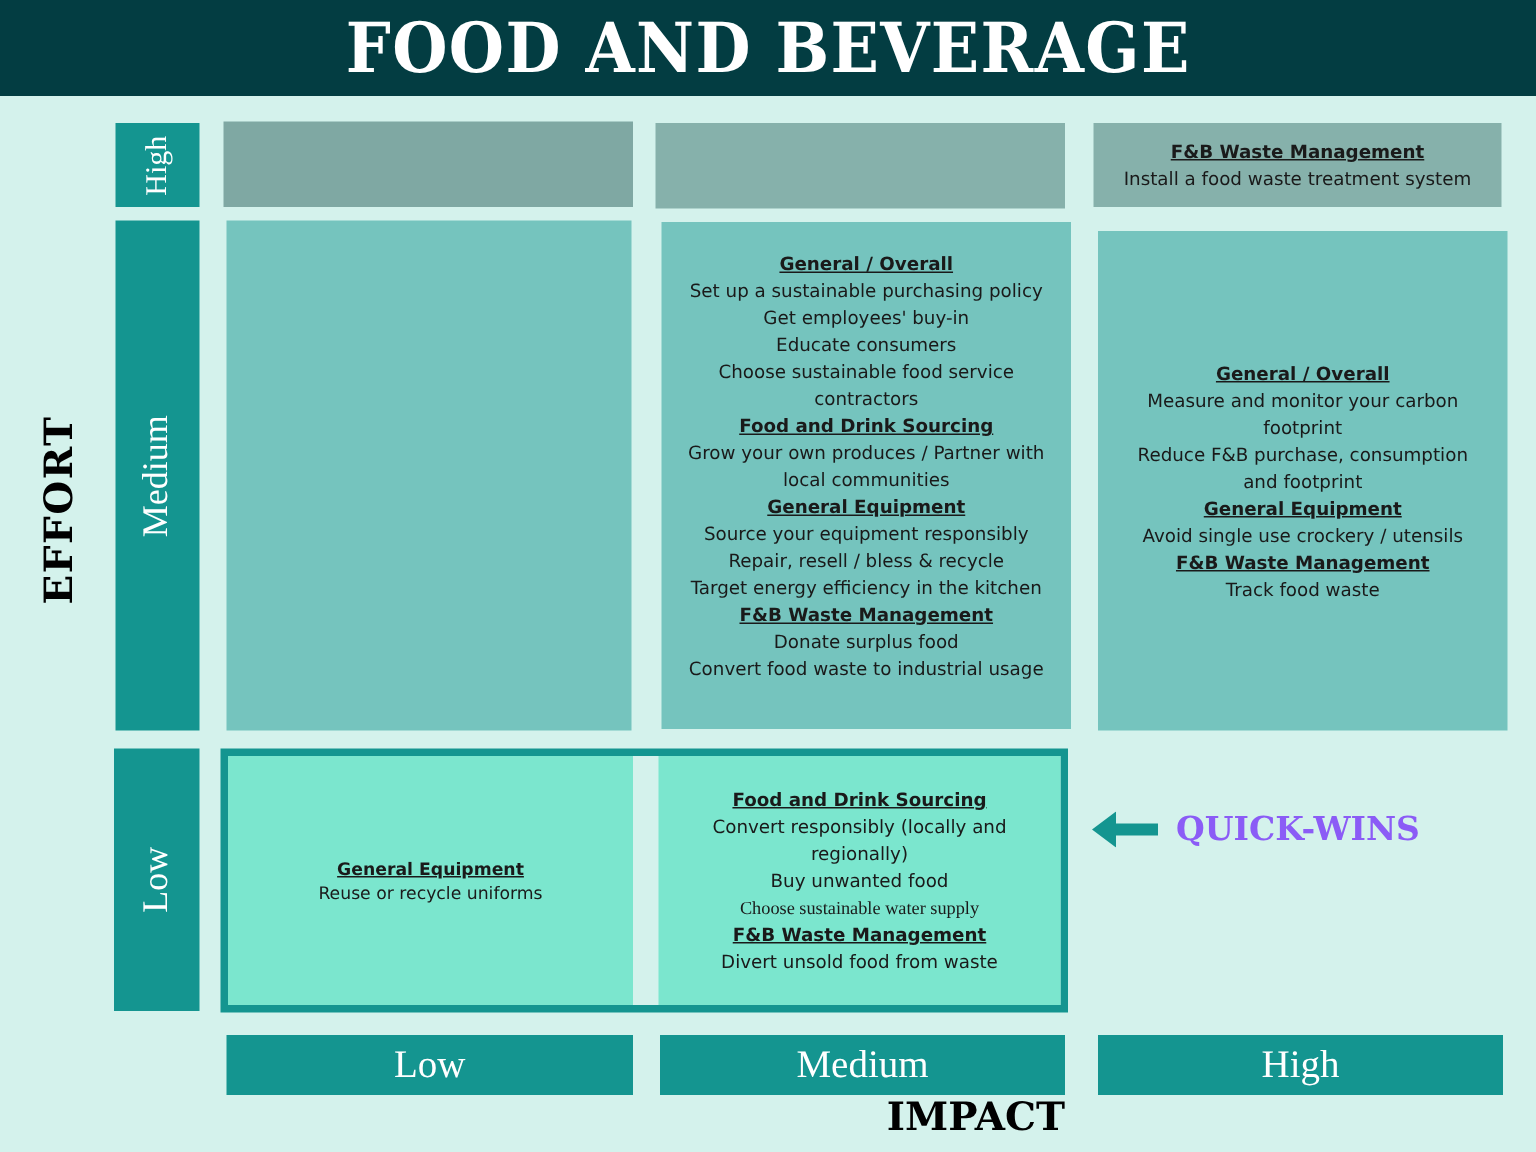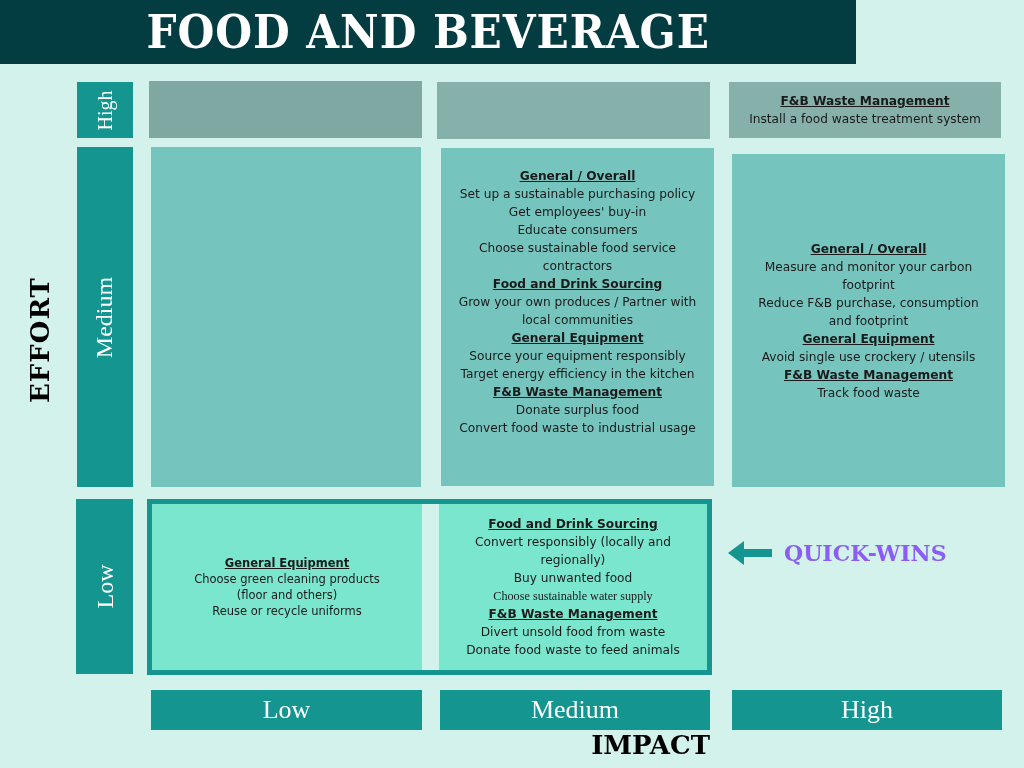--- a/index.html
+++ b/index.html
@@ -1,18 +1,18 @@
 <!DOCTYPE html>
 <html><head>
   <meta charset="utf-8">
   <style>
     * { box-sizing: border-box; margin: 0; padding: 0; }
     html, body { width: 1024px; height: 768px; overflow: hidden; }
     body { background: #d4f2ec; position: relative; font-family: "Liberation Sans", sans-serif; }
-    .header { position: absolute; left: 0; top: 0; width: 856px; height: 64px; background: #033d42; display: flex; align-items: center; justify-content: center; }
+    .header { position: absolute; left: 0; top: 0; width: 1024px; height: 64px; background: #033d42; display: flex; align-items: center; justify-content: center; }
     .header h1 { color: #ffffff; font-family: "DejaVu Serif", serif; font-weight: bold; font-size: 46px; letter-spacing: 1px; transform: scaleX(0.92); }
     .abs { position: absolute; }
     .ylab { background: #149590; display: flex; align-items: center; justify-content: center; }
     .ylab span { color: #ffffff; font-family: "Liberation Serif", serif; font-size: 24px; transform: rotate(-90deg); white-space: nowrap; display: inline-block; }
     .ylab.small span { font-size: 20px; }
     .xlab { background: #149590; display: flex; align-items: center; justify-content: center; color: #ffffff; font-family: "Liberation Serif", serif; font-size: 26px; }
     .axis-title { color: #000000; font-family: "DejaVu Serif", serif; font-weight: bold; font-size: 26px; }
     .effort { left: 0; top: 240px; width: 80px; height: 200px; display: flex; align-items: center; justify-content: center; }
     .effort span { transform: rotate(-90deg); display: inline-block; white-space: nowrap; letter-spacing: 1px; }
     .impact { left: 440px; top: 730px; width: 270px; text-align: right; }
@@ -59,50 +59,49 @@
 <div class="abs cell teal" style="left:441px; top:148px; width:273px; height:338px; justify-content:flex-start; padding-top:19px;">
   <div class="hd">General / Overall</div>
   <div>Set up a sustainable purchasing policy</div>
   <div>Get employees' buy-in</div>
   <div>Educate consumers</div>
   <div style="padding:0 30px;">Choose sustainable food  service contractors</div>
   <div class="hd">Food and Drink Sourcing</div>
   <div style="padding:0 10px;">Grow your own produces / Partner with local communities</div>
   <div class="hd">General Equipment</div>
   <div>Source your equipment responsibly</div>
+  <div>Repair, resell / bless &amp; recycle</div>
   <div>Target energy efficiency in the kitchen</div>
   <div class="hd">F&amp;B Waste Management</div>
   <div>Donate surplus food</div>
   <div>Convert food waste to industrial usage</div>
 </div>
 <div class="abs cell teal" style="left:732px; top:154px; width:273px; height:333px; padding:0 16px;">
   <div class="hd">General / Overall</div>
   <div>Measure and monitor your carbon footprint</div>
   <div>Reduce F&amp;B purchase, consumption and footprint</div>
   <div class="hd">General Equipment</div>
   <div>Avoid single use crockery / utensils</div>
   <div class="hd">F&amp;B Waste Management</div>
   <div>Track food waste</div>
 </div>
 
 <div class="abs qw-frame" style="left:147px; top:499px; width:565px; height:176px;"></div>
 <div class="abs cell mint" style="left:152px; top:504px; width:270px; height:166px; padding:0 40px;">
   <div class="hd">General Equipment</div>
-  <div>Choose green cleaning products (floor and others)</div>
   <div>Reuse or recycle uniforms</div>
 </div>
 <div class="abs" style="left:422px; top:504px; width:17px; height:166px; background:#d4f2ec;"></div>
 <div class="abs cell mint mint-med" style="left:439px; top:504px; width:268px; height:166px; padding:0 30px;">
   <div class="hd">Food and Drink Sourcing</div>
   <div>Convert responsibly (locally and regionally)</div>
   <div>Buy unwanted food</div>
   <div style="white-space:nowrap;font-family:Liberation Serif, serif;">Choose sustainable water supply</div>
   <div class="hd">F&amp;B Waste Management</div>
   <div>Divert unsold food from waste</div>
-  <div style="white-space:nowrap;">Donate food waste to feed animals</div>
 </div>
 
 <div class="abs qw">
   <svg width="44" height="24" viewBox="0 0 44 24">
     <polygon points="0,12 16,0 16,8 44,8 44,16 16,16 16,24" fill="#149590"></polygon>
   </svg>
   <span>QUICK-WINS</span>
 </div>
 
 <div class="abs xlab" style="left:151px; top:690px; width:271px; height:40px;">

